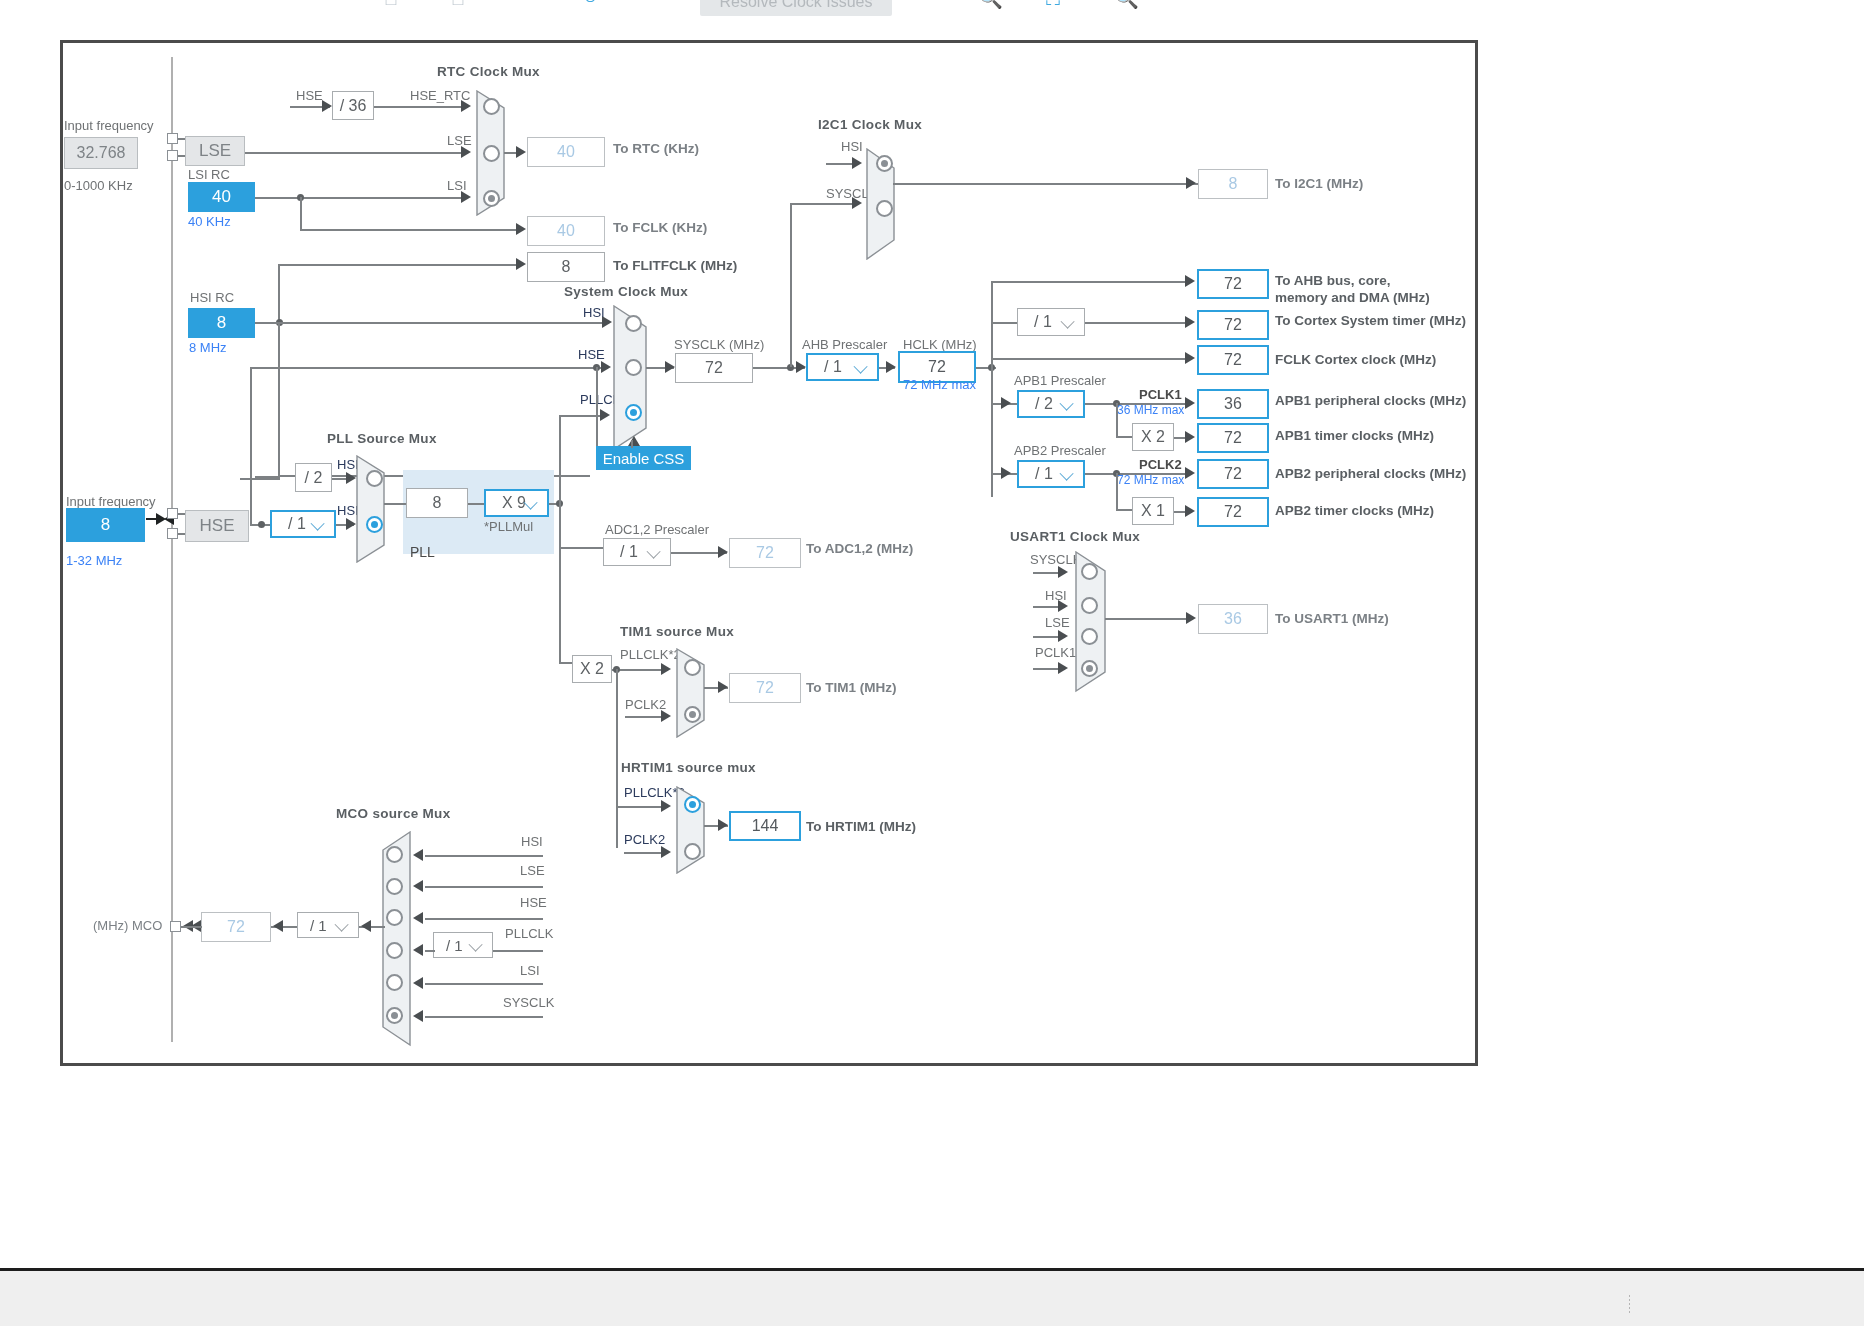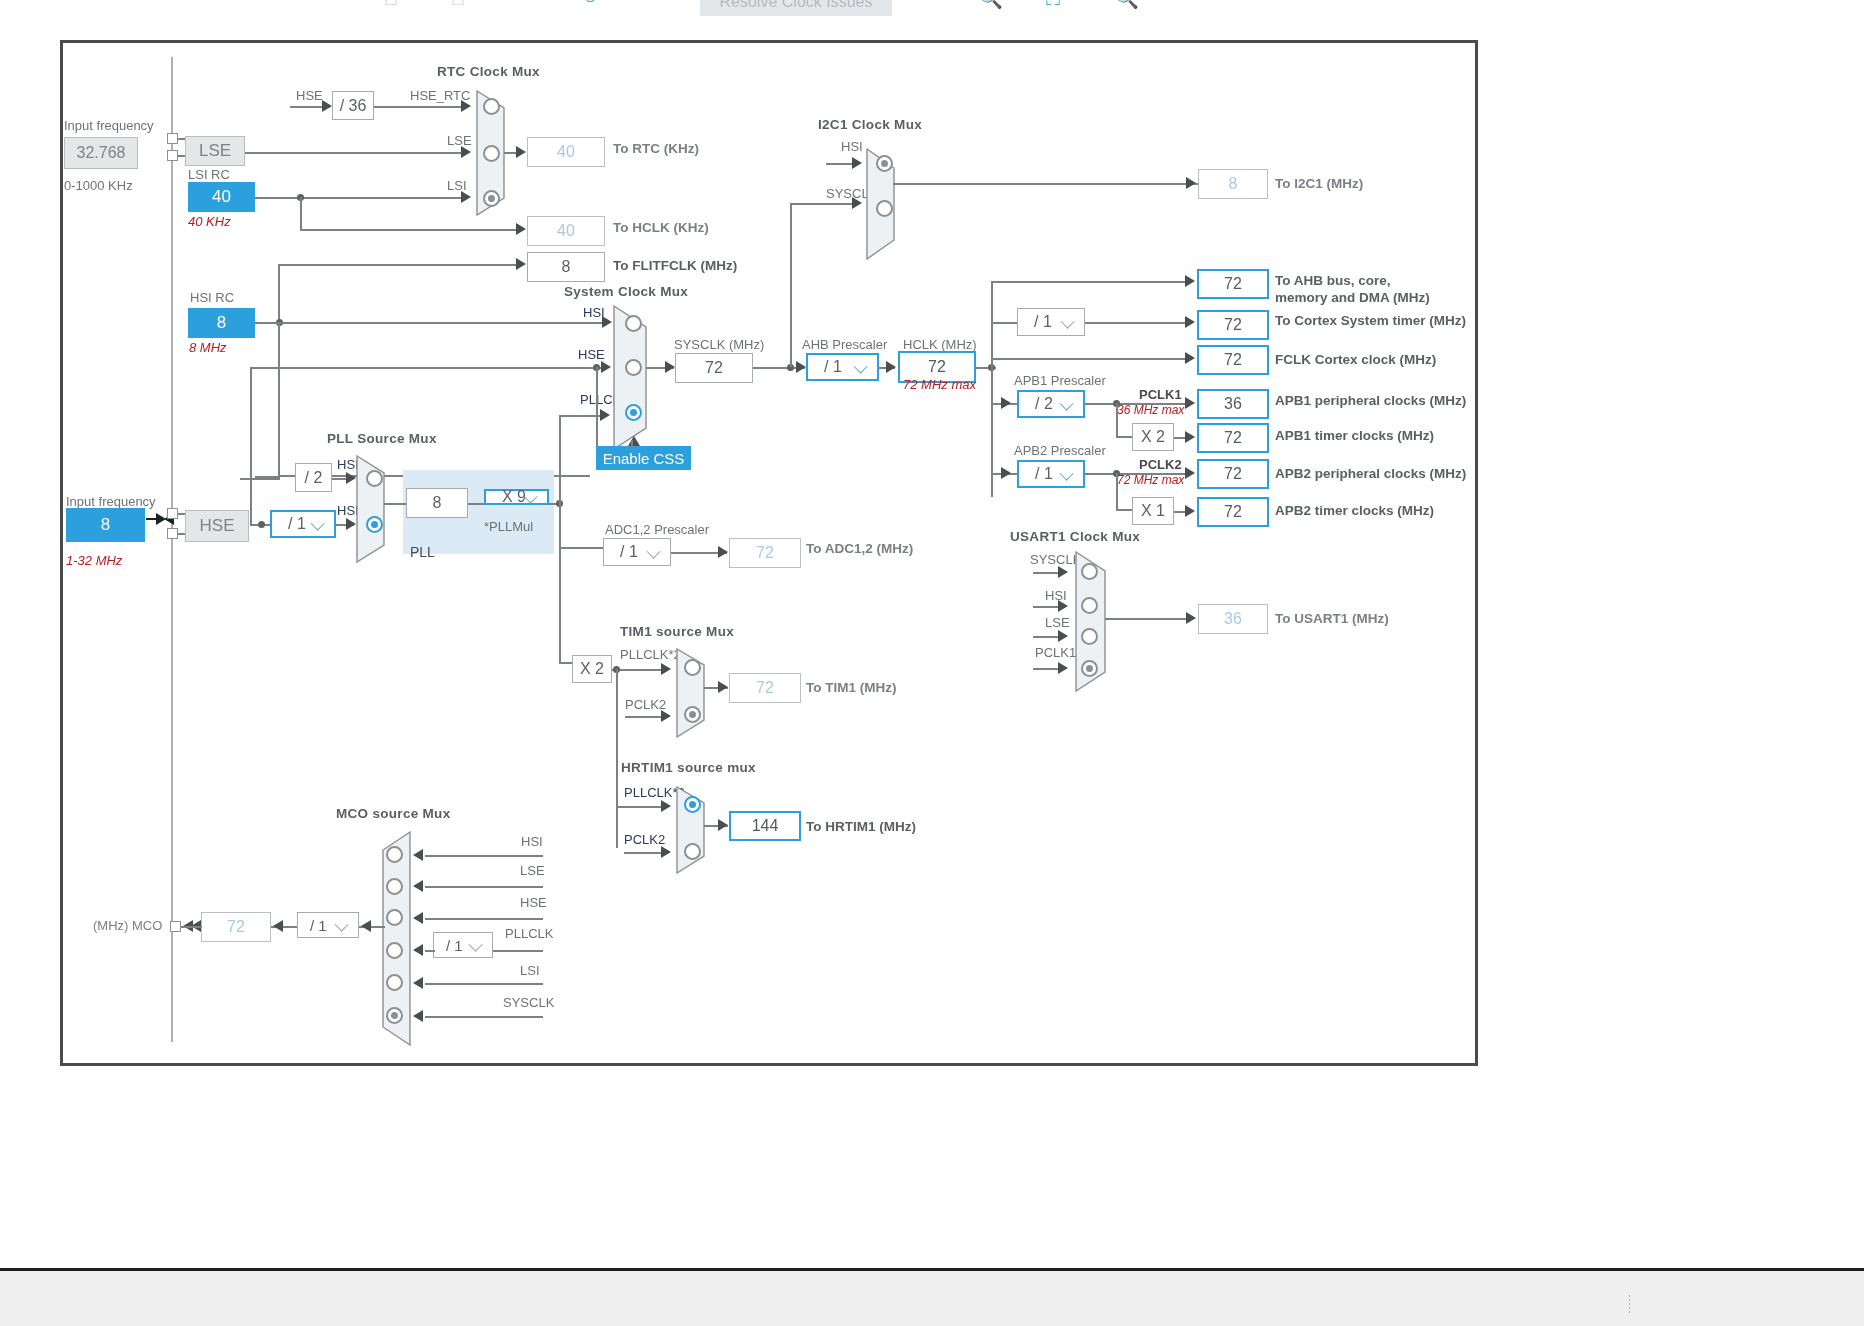--- a/index.html
+++ b/index.html
@@ -16,21 +16,21 @@
     color:#b4b9bd;font-size:16px;text-align:center;line-height:28px;border-radius:2px;}
 
   
   #canvas{position:absolute;left:60px;top:40px;width:1412px;height:1020px;
     background:#ffffff;border:3px solid #4b4b4b;}
   #scroll-left-rail{position:absolute;left:171px;top:57px;width:2px;height:985px;background:#b0b0b0;}
 
   
   .lbl{position:absolute;white-space:nowrap;font-size:13px;color:#6f7274;}
   .lbl.dk{color:#4a4a4a;}
-  .lbl.blue{color:#b91c1c;font-style:italic;}
+  .lbl.blue{color:#3b82f6;}
   .lbl.navy{color:#2b3a5c;}
   .title{position:absolute;white-space:nowrap;font-size:13.5px;font-weight:bold;color:#5a5f63;letter-spacing:.3px;}
   .outlbl{position:absolute;white-space:nowrap;font-size:13.5px;font-weight:bold;color:#5a5f63;}
   .outlbl.gray{color:#7b8085;}
 
   .box{position:absolute;box-sizing:border-box;display:flex;align-items:center;justify-content:center;
        font-size:16px;background:#fff;border:1px solid #a8acaf;color:#5d6164;}
   .box.act{border:2px solid #2ca0dd;color:#555a5e;}
   .box.dim{color:#a9c9e4;border-color:#bcc0c3;}
   .box.fill{background:#2ca0dd;border:1px solid #2ca0dd;color:#ffffff;font-size:17px;}
@@ -148,21 +148,21 @@
 <div class="wire wv" style="left:300px;top:197px;height:33px;"></div>
 <div class="wire wh" style="left:300px;top:229px;width:222px;"></div>
 <div class="arw" style="left:516px;top:223px;"></div>
 
 <div class="wire wh" style="left:504px;top:152px;width:18px;"></div>
 <div class="arw" style="left:516px;top:146px;"></div>
 <div class="box dim" style="left:527px;top:137px;width:78px;height:30px;">40</div>
 <div class="outlbl gray" style="left:613px;top:141px;">To RTC (KHz)</div>
 
 <div class="box dim" style="left:527px;top:216px;width:78px;height:30px;">40</div>
-<div class="outlbl gray" style="left:613px;top:220px;">To HCLK (KHz)</div>
+<div class="outlbl gray" style="left:613px;top:220px;">To FCLK (KHz)</div>
 
 <div class="wire wv" style="left:278px;top:265px;height:58px;"></div>
 <div class="wire wh" style="left:278px;top:264px;width:244px;"></div>
 <div class="arw" style="left:516px;top:258px;"></div>
 <div class="box" style="left:527px;top:252px;width:78px;height:30px;">8</div>
 <div class="outlbl" style="left:613px;top:258px;">To FLITFCLK (MHz)</div>
 
 <div class="dot" style="left:276px;top:319px;"></div>
 <div class="wire wh" style="left:255px;top:322px;width:353px;"></div>
 <div class="arw" style="left:602px;top:316px;"></div>
@@ -207,21 +207,21 @@
     <polygon points="1,1 28,18 28,90 1,107" fill="#eef1f3" stroke="#8b9095" stroke-width="1.4"></polygon>
   </svg>
 </div>
 <div class="radio" style="left:366px;top:470px;"></div>
 <div class="radio blue on" style="left:366px;top:516px;"></div>
 
 <div id="pll-region" style="left:403px;top:470px;width:151px;height:84px;"></div>
 <div class="wire wh" style="left:384px;top:503px;width:22px;"></div>
 <div class="box" style="left:406px;top:488px;width:62px;height:30px;">8</div>
 <div class="wire wh" style="left:468px;top:503px;width:16px;"></div>
-<div class="sel act" style="left:484px;top:489px;width:65px;height:16px;">
+<div class="sel act" style="left:484px;top:489px;width:65px;height:28px;">
   <span>X 9</span>
   <span class="chev"></span>
 </div>
 <div class="lbl" style="left:484px;top:519px;">*PLLMul</div>
 <div class="lbl dk" style="left:410px;top:544px;font-size:14px;">PLL</div>
 
 <div class="wire wh" style="left:549px;top:503px;width:12px;"></div>
 <div class="dot" style="left:556px;top:500px;"></div>
 <div class="wire wv" style="left:559px;top:416px;height:87px;"></div>
 <div class="wire wh" style="left:559px;top:415px;width:47px;"></div>

